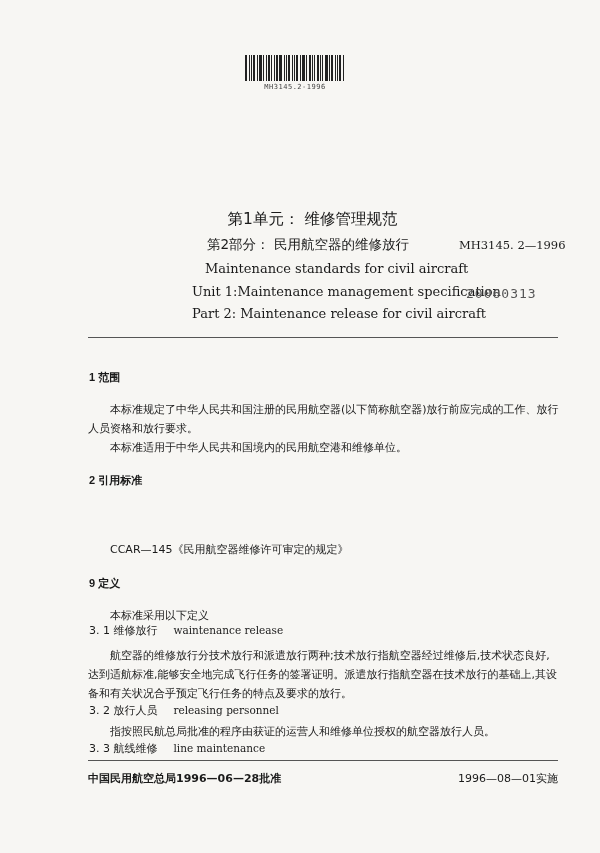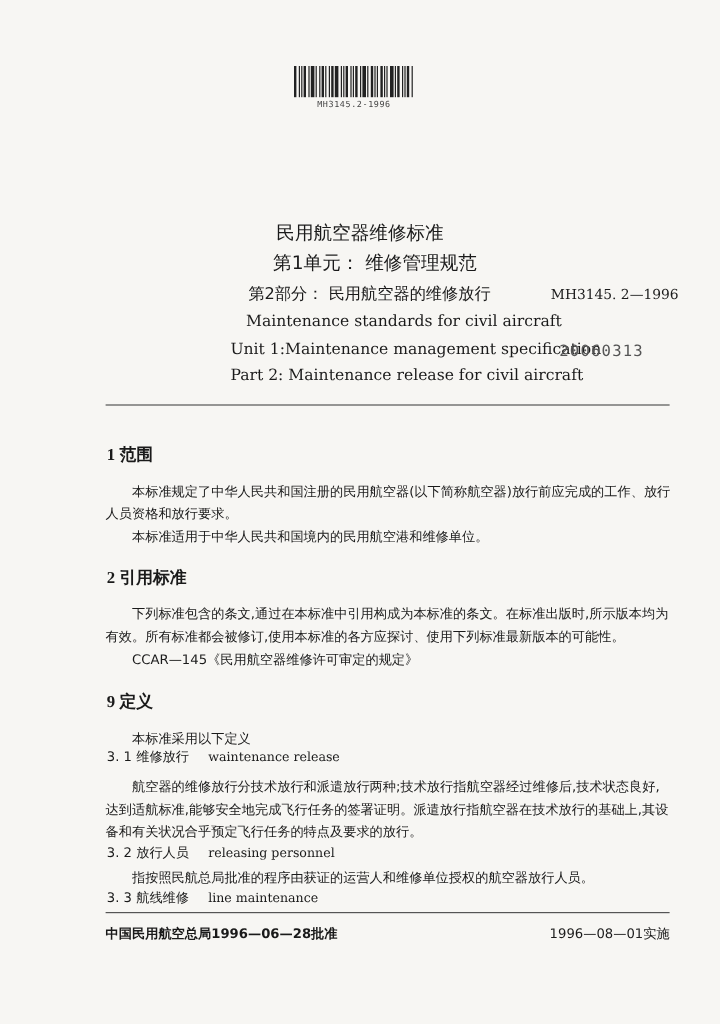--- a/index.html
+++ b/index.html
@@ -21,21 +21,21 @@
     .t-zh2 { left: 0; right: 0; top: 209px; text-align: center; font-family: "DejaVu Sans", sans-serif; font-size: 15.5px; margin-left: 25px; }
     .t-zh3 { left: 207px; top: 236px; font-family: "DejaVu Sans", sans-serif; font-size: 13.5px; }
     .std-no { left: 459px; top: 238px; font-size: 11.5px; }
     .t-en1 { left: 205px; top: 261px; font-size: 13px; }
     .t-en2 { left: 192px; top: 284px; font-size: 13px; }
     .t-en3 { left: 192px; top: 306px; font-size: 13px; }
     .stamp { left: 466px; top: 286px; font-family: "DejaVu Sans Mono", monospace; font-size: 13px; color: #555; letter-spacing: 1px; }
     .rule { position: absolute; left: 88px; width: 470px; height: 0; border-top: 1.5px solid #555; }
     .rule1 { top: 337px; }
     .rule2 { top: 760px; }
-    .sec { font-family: Liberation Serif, serif; font-size: 14px; font-weight: bold; }
+    .sec { font-family: Liberation Sans, sans-serif; font-size: 11px; font-weight: bold; }
     .body-text { font-family: "DejaVu Sans", sans-serif; font-size: 11px; line-height: 19px; }
     .para { position: absolute; left: 88px; width: 472px; white-space: normal; text-indent: 22px; }
     .sub { position: absolute; left: 89px; font-family: "DejaVu Sans", sans-serif; font-size: 11px; white-space: nowrap; }
     .sub .en { font-family: "DejaVu Serif", serif; margin-left: 16px; font-size: 10.5px; }
     .footer-left { left: 88px; top: 771px; font-family: "DejaVu Sans", sans-serif; font-weight: bold; font-size: 11px; }
     .footer-right { right: 42px; top: 771px; font-family: "DejaVu Sans", sans-serif; font-size: 11px; }
   </style>
 </head>
 <body>
 
@@ -75,37 +75,35 @@
         <span style="width: 1px; margin-right: 1px;"></span>
         <span style="width: 2px; margin-right: 2px;"></span>
         <span style="width: 1px; margin-right: 1px;"></span>
         <span style="width: 1px; margin-right: 1px;"></span>
         <span style="width: 2px; margin-right: 2px;"></span>
         <span style="width: 1px; margin-right: 1px;"></span>
       </div>
     <div class="barcode-text">MH3145.2-1996</div>
   </div>
 
-  <div class="abs t-zh1">民用航空器维修标准</div>
   <div class="abs t-zh2">第1单元：  维修管理规范</div>
   <div class="abs t-zh3">第2部分：  民用航空器的维修放行</div>
   <div class="abs std-no">MH3145. 2—1996</div>
   <div class="abs t-en1">Maintenance standards for civil aircraft</div>
   <div class="abs t-en2">Unit 1:Maintenance management specification</div>
   <div class="abs t-en3">Part 2:  Maintenance release for civil aircraft</div>
   <div class="abs stamp">20060313</div>
 
   <div class="rule rule1"></div>
 
   <div class="abs sec" style="left:89px; top:370px;">1   范围</div>
   <div class="para body-text" style="top:438px;">本标准适用于中华人民共和国境内的民用航空港和维修单位。</div>
   <div class="para body-text" style="top:400px;">本标准规定了中华人民共和国注册的民用航空器(以下简称航空器)放行前应完成的工作、放行人员资格和放行要求。</div>
 
   <div class="abs sec" style="left:89px; top:473px;">2   引用标准</div>
-  <div class="para body-text" style="top:502px;">下列标准包含的条文,通过在本标准中引用构成为本标准的条文。在标准出版时,所示版本均为有效。所有标准都会被修订,使用本标准的各方应探讨、使用下列标准最新版本的可能性。</div>
   <div class="para body-text" style="top:540px;">CCAR—145《民用航空器维修许可审定的规定》</div>
 
   <div class="abs sec" style="left:89px; top:576px;">9   定义</div>
   <div class="para body-text" style="top:606px;">本标准采用以下定义</div>
 
   <div class="sub" style="top:623px;">
     <span>3. 1   维修放行</span><span class="en">waintenance release</span>
   </div>
   <div class="para body-text" style="top:646px;">航空器的维修放行分技术放行和派遣放行两种;技术放行指航空器经过维修后,技术状态良好,达到适航标准,能够安全地完成飞行任务的签署证明。派遣放行指航空器在技术放行的基础上,其设备和有关状况合乎预定飞行任务的特点及要求的放行。</div>
 

